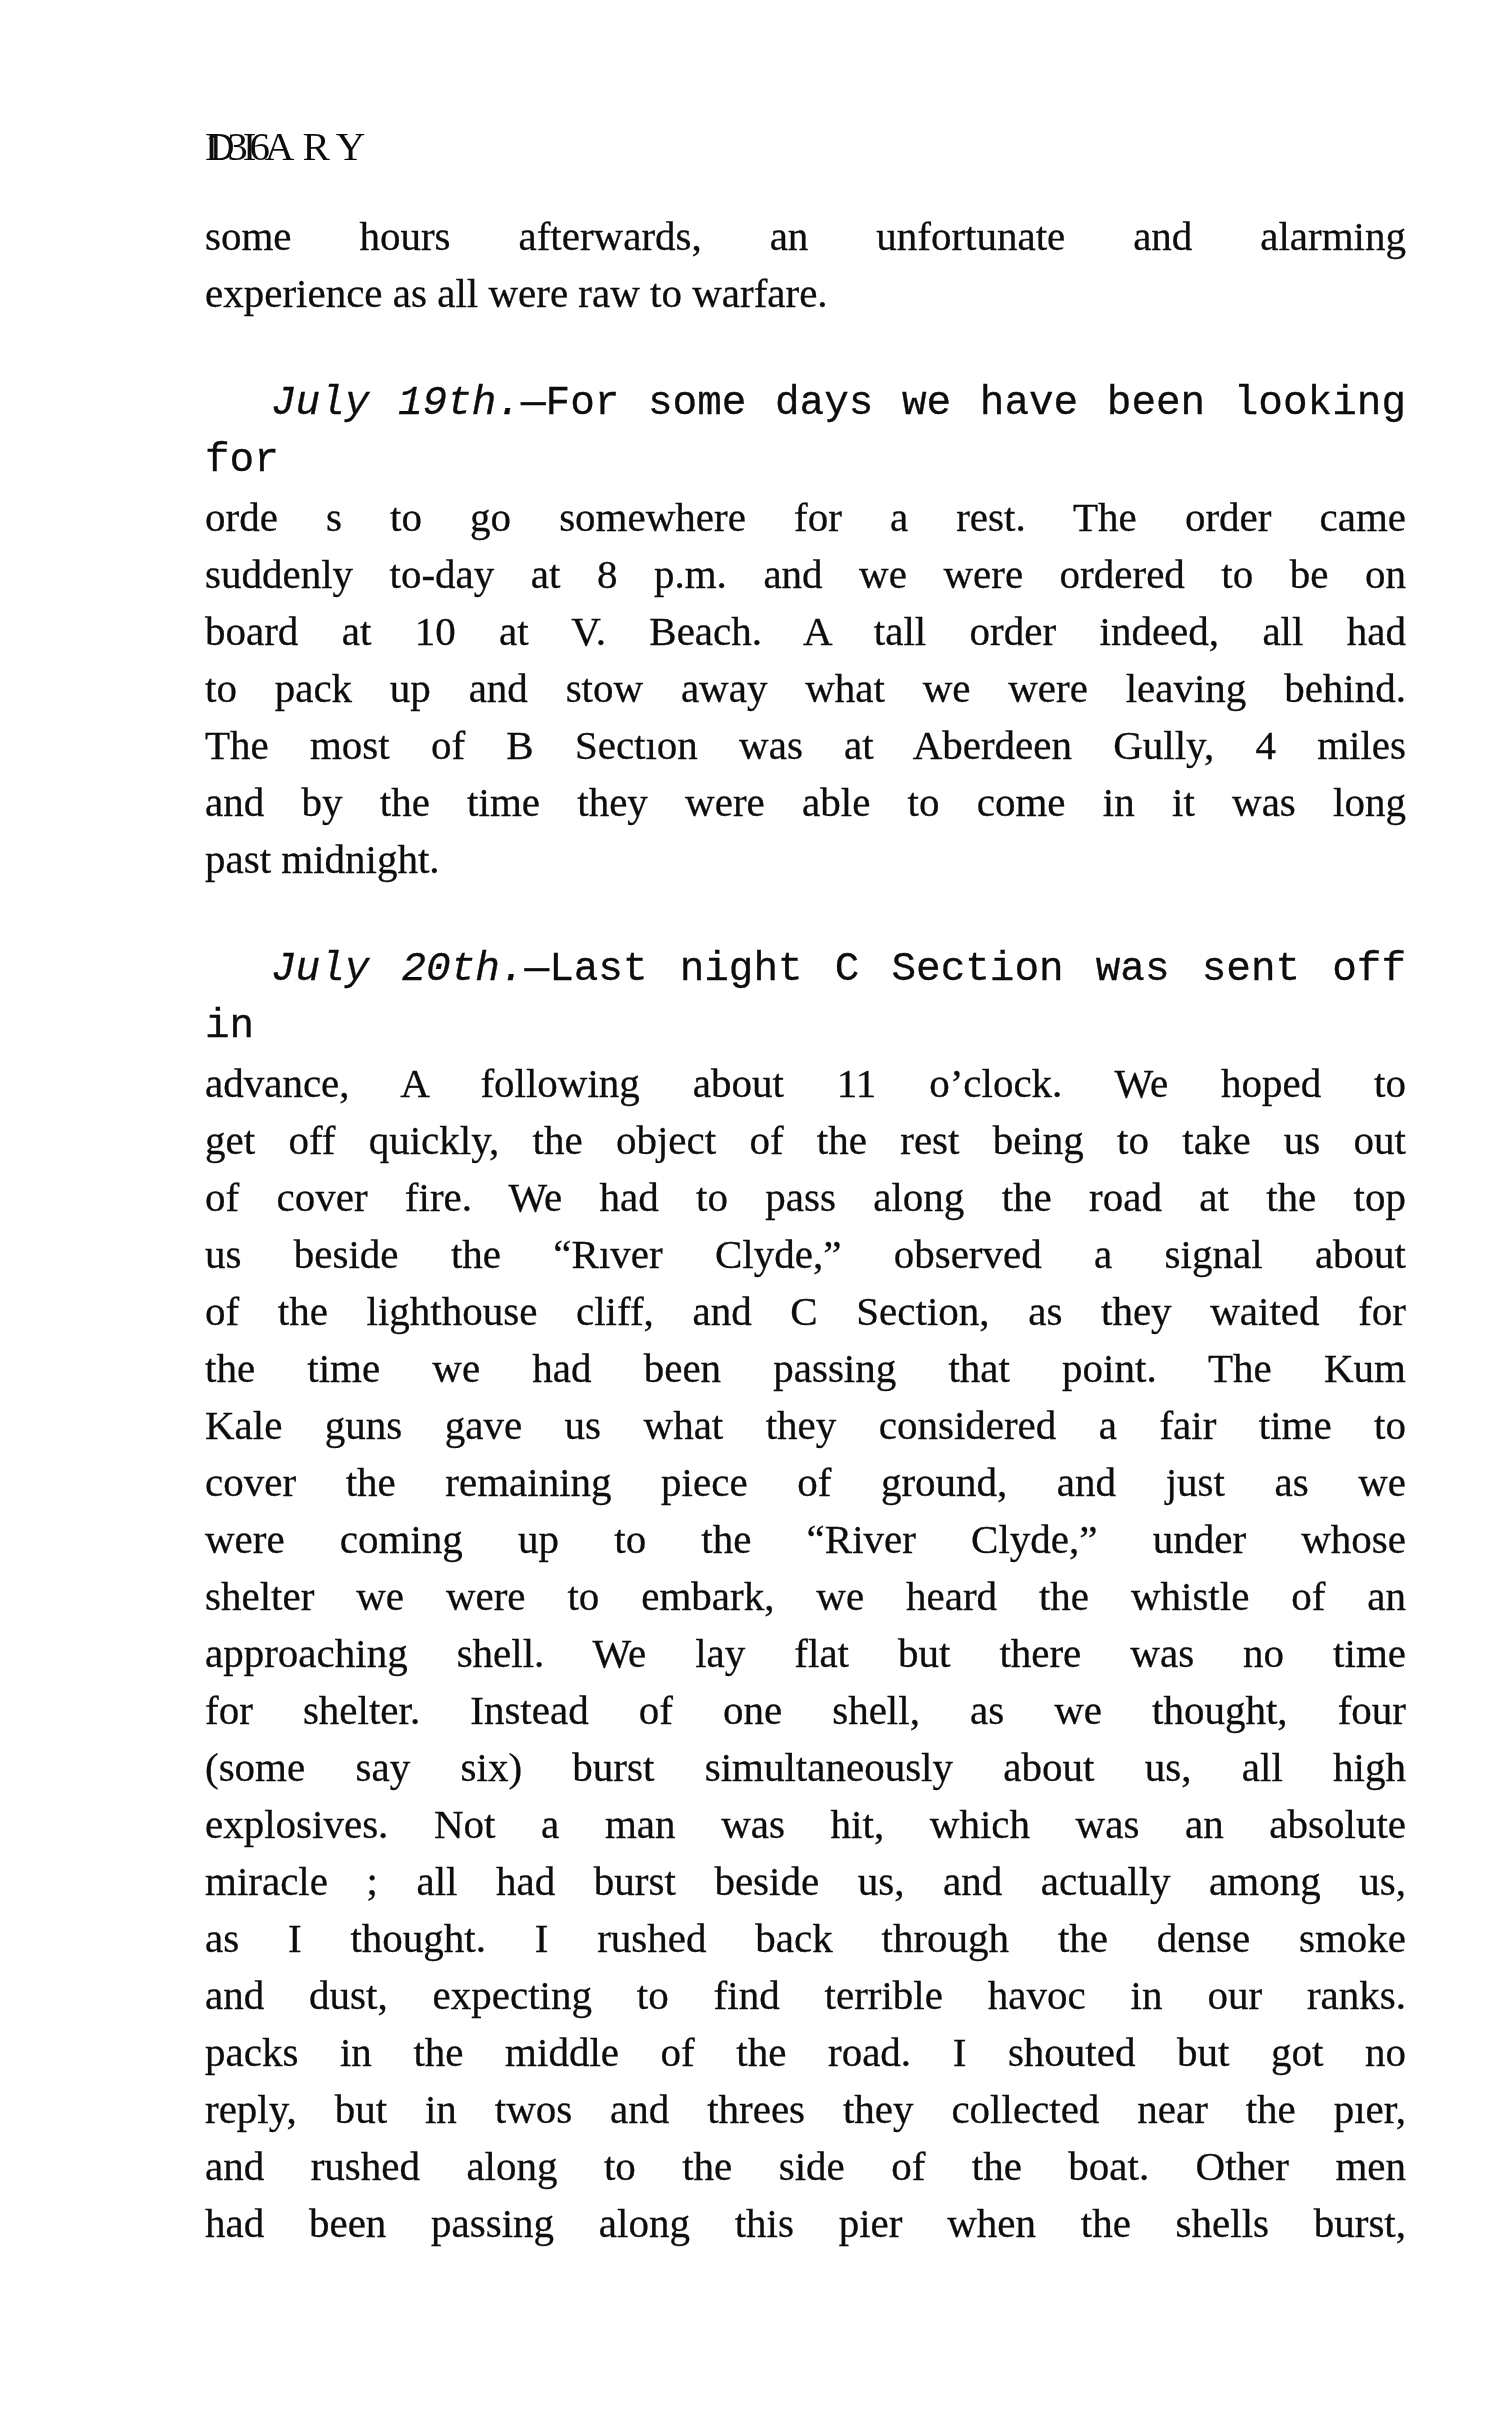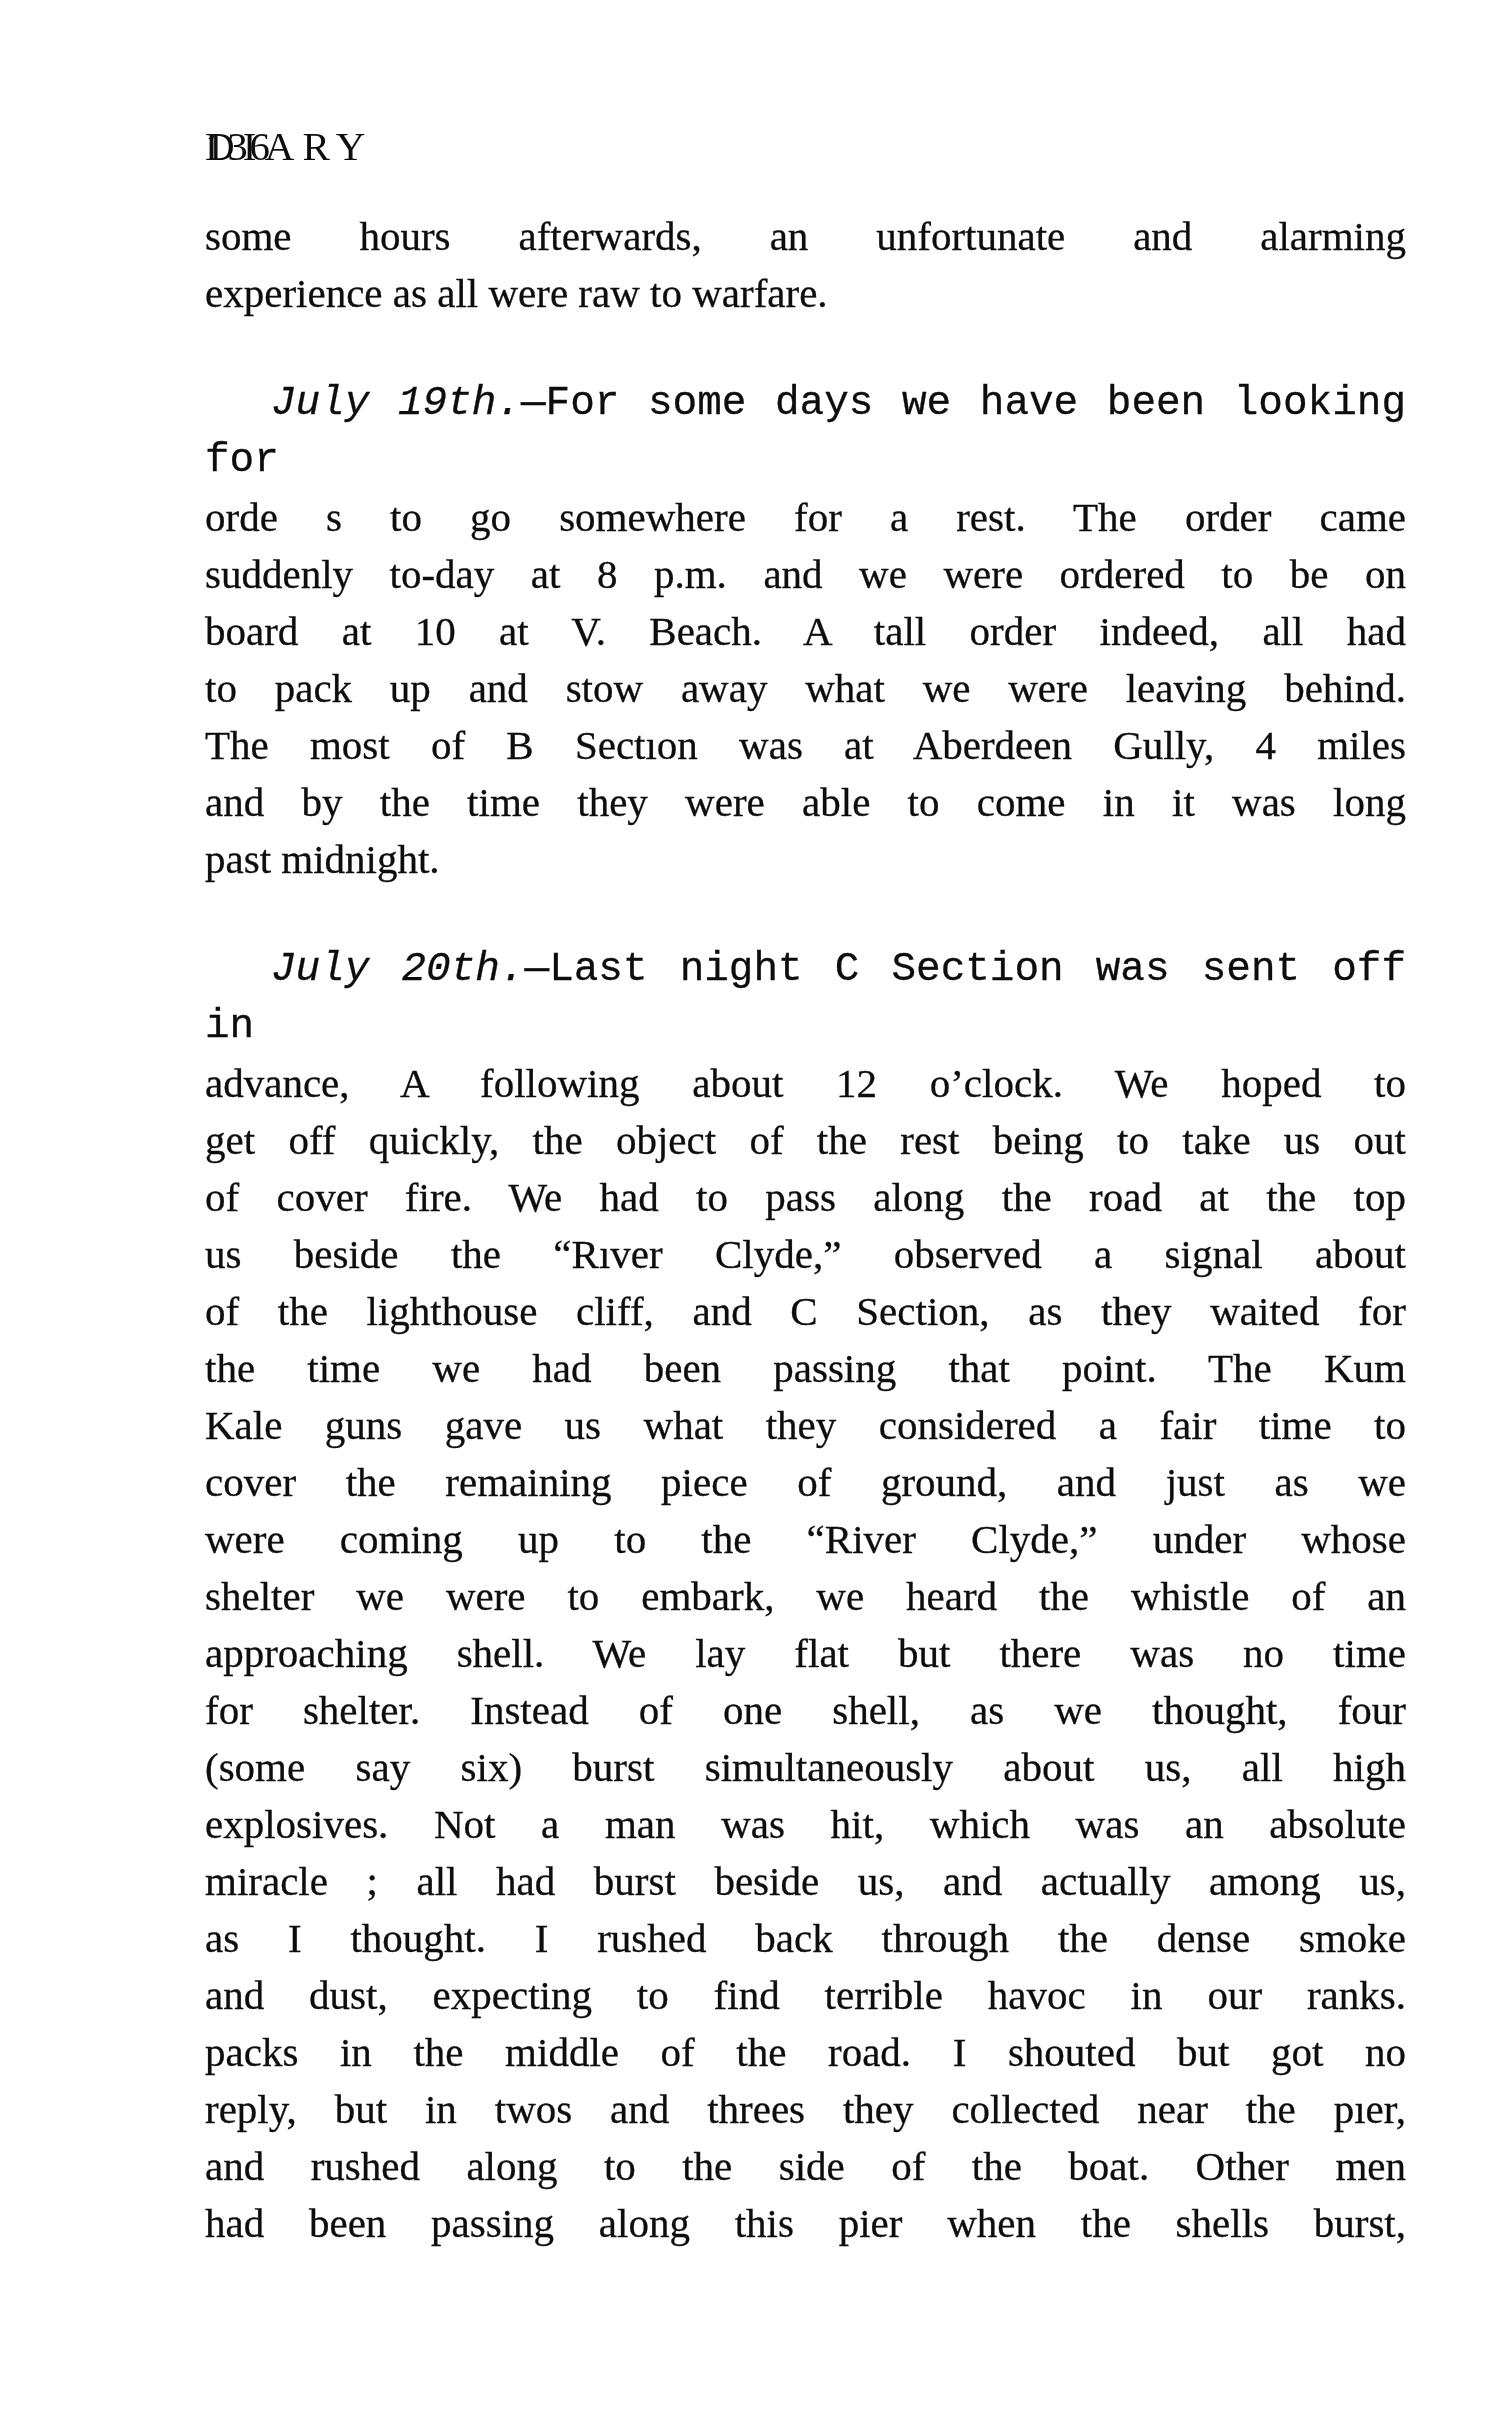--- a/index.html
+++ b/index.html
@@ -67,21 +67,21 @@
         <div class="line j"><span>orde s to go somewhere for a rest. The order came</span></div>
         <div class="line j"><span>suddenly to-day at 8 p.m. and we were ordered to be on</span></div>
         <div class="line j"><span>board at 10 at V. Beach. A tall order indeed, all had</span></div>
         <div class="line j"><span>to pack up and stow away what we were leaving behind.</span></div>
         <div class="line j"><span>The most of B Sectıon was at Aberdeen Gully, 4 miles</span></div>
         <div class="line j"><span>and by the time they were able to come in it was long</span></div>
         <div class="line"><span>past midnight.</span></div>
       </div>
       <div class="paragraph">
         <div class="line j indent"><span class="it">July 20th.</span><span>—Last night C Section was sent off in</span></div>
-        <div class="line j"><span>advance, A following about 12 o’clock. We hoped to</span></div>
+        <div class="line j"><span>advance, A following about 11 o’clock. We hoped to</span></div>
         <div class="line j"><span>get off quickly, the object of the rest being to take us out</span></div>
         <div class="line j"><span>of cover fire. We had to pass along the road at the top</span></div>
         <div class="line j"><span>us beside the “Rıver Clyde,” observed a signal about</span></div>
         <div class="line j"><span>of the lighthouse cliff, and C Section, as they waited for</span></div>
         <div class="line j"><span>the time we had been passing that point. The Kum</span></div>
         <div class="line j"><span>Kale guns gave us what they considered a fair time to</span></div>
         <div class="line j"><span>cover the remaining piece of ground, and just as we</span></div>
         <div class="line j"><span>were coming up to the “River Clyde,” under whose</span></div>
         <div class="line j"><span>shelter we were to embark, we heard the whistle of an</span></div>
         <div class="line j"><span>approaching shell. We lay flat but there was no time</span></div>

